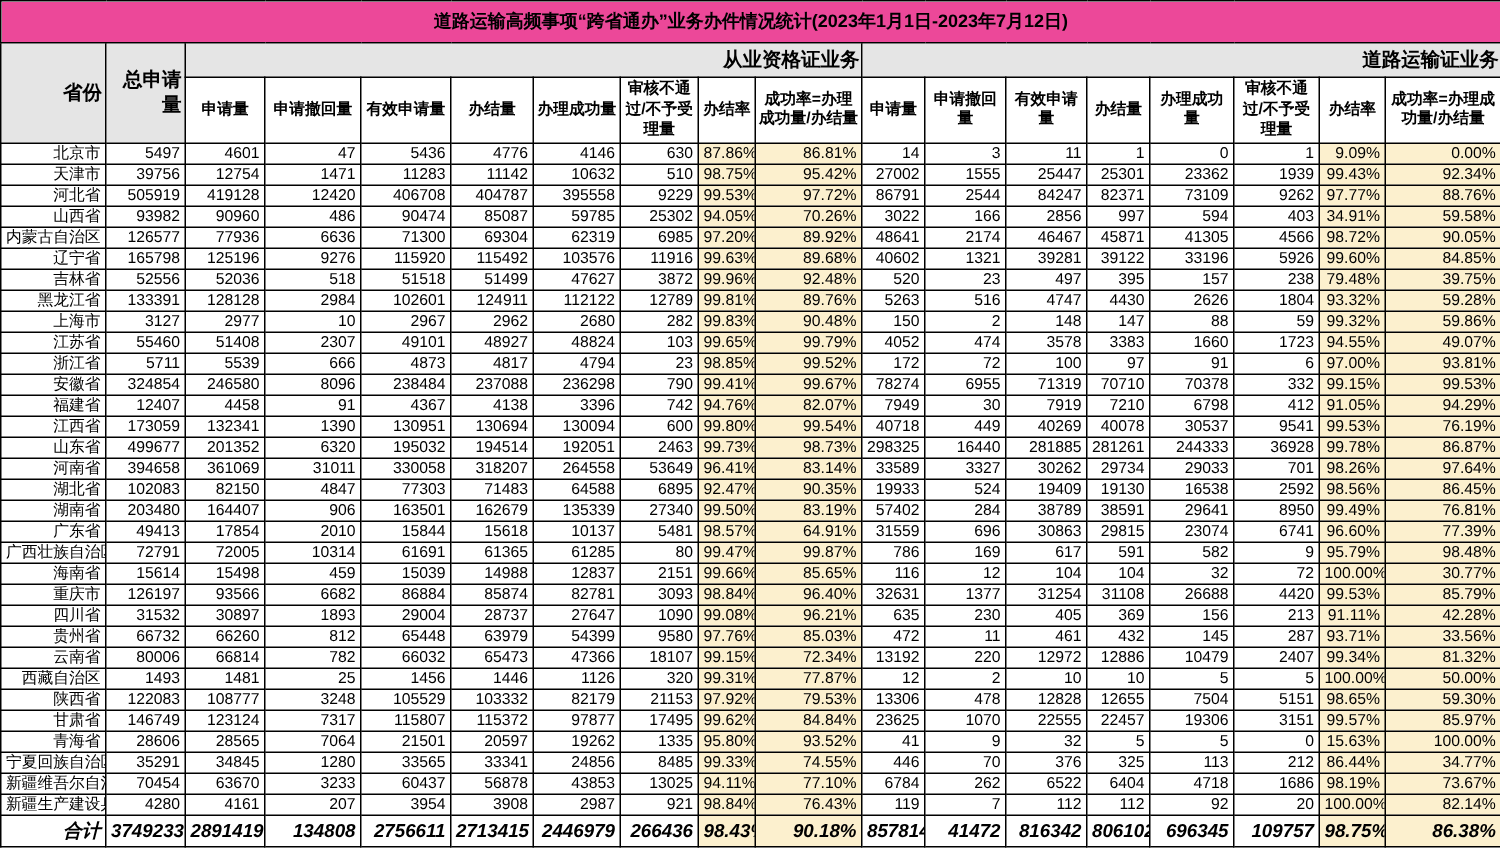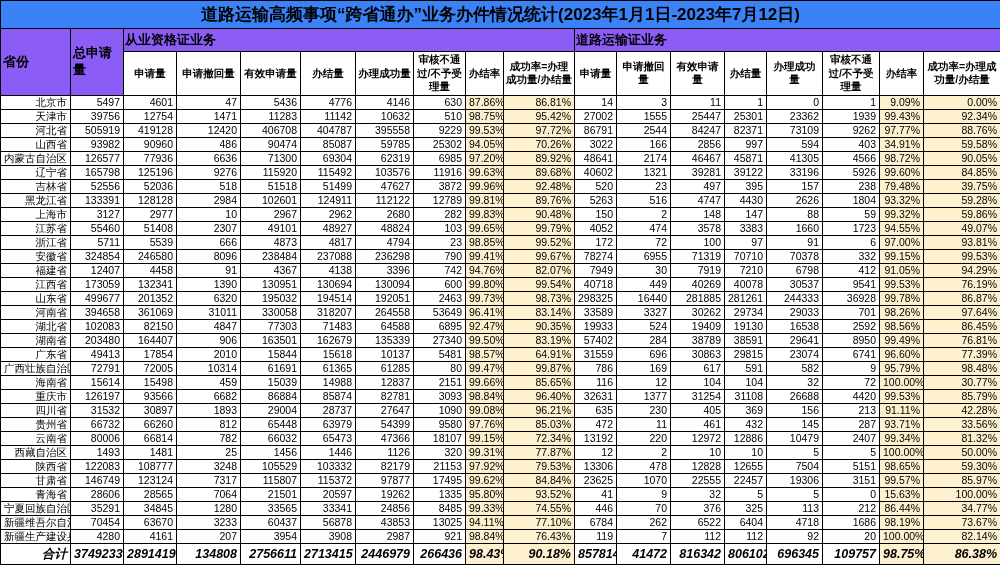--- a/index.html
+++ b/index.html
@@ -17,32 +17,32 @@
     border-collapse:collapse;
   }
   table.stats th, table.stats td{
     border:1px solid #000;
     overflow:hidden;
     vertical-align:middle;
     box-sizing:border-box;
   }
   .title-cell{
     height:28px;
-    font-size:17px;
+    font-size:12px;
     font-weight:bold;
     text-align:center;
     white-space:nowrap;
-    background:#3b82f6;
+    background:#ec4899;
   }
   .group-row th{
     height:23px;
     font-size:13px;
     font-weight:bold;
-    text-align:left;
-    background:#8b5cf6;
+    text-align:right;
+    background:#e5e5e5;
   }
   .corner-th{
     font-size:12px;
     font-weight:bold;
     text-align:center;
     background:#fff;
     padding:0 2px;
     line-height:1.3;
   }
   .sub-row th{

